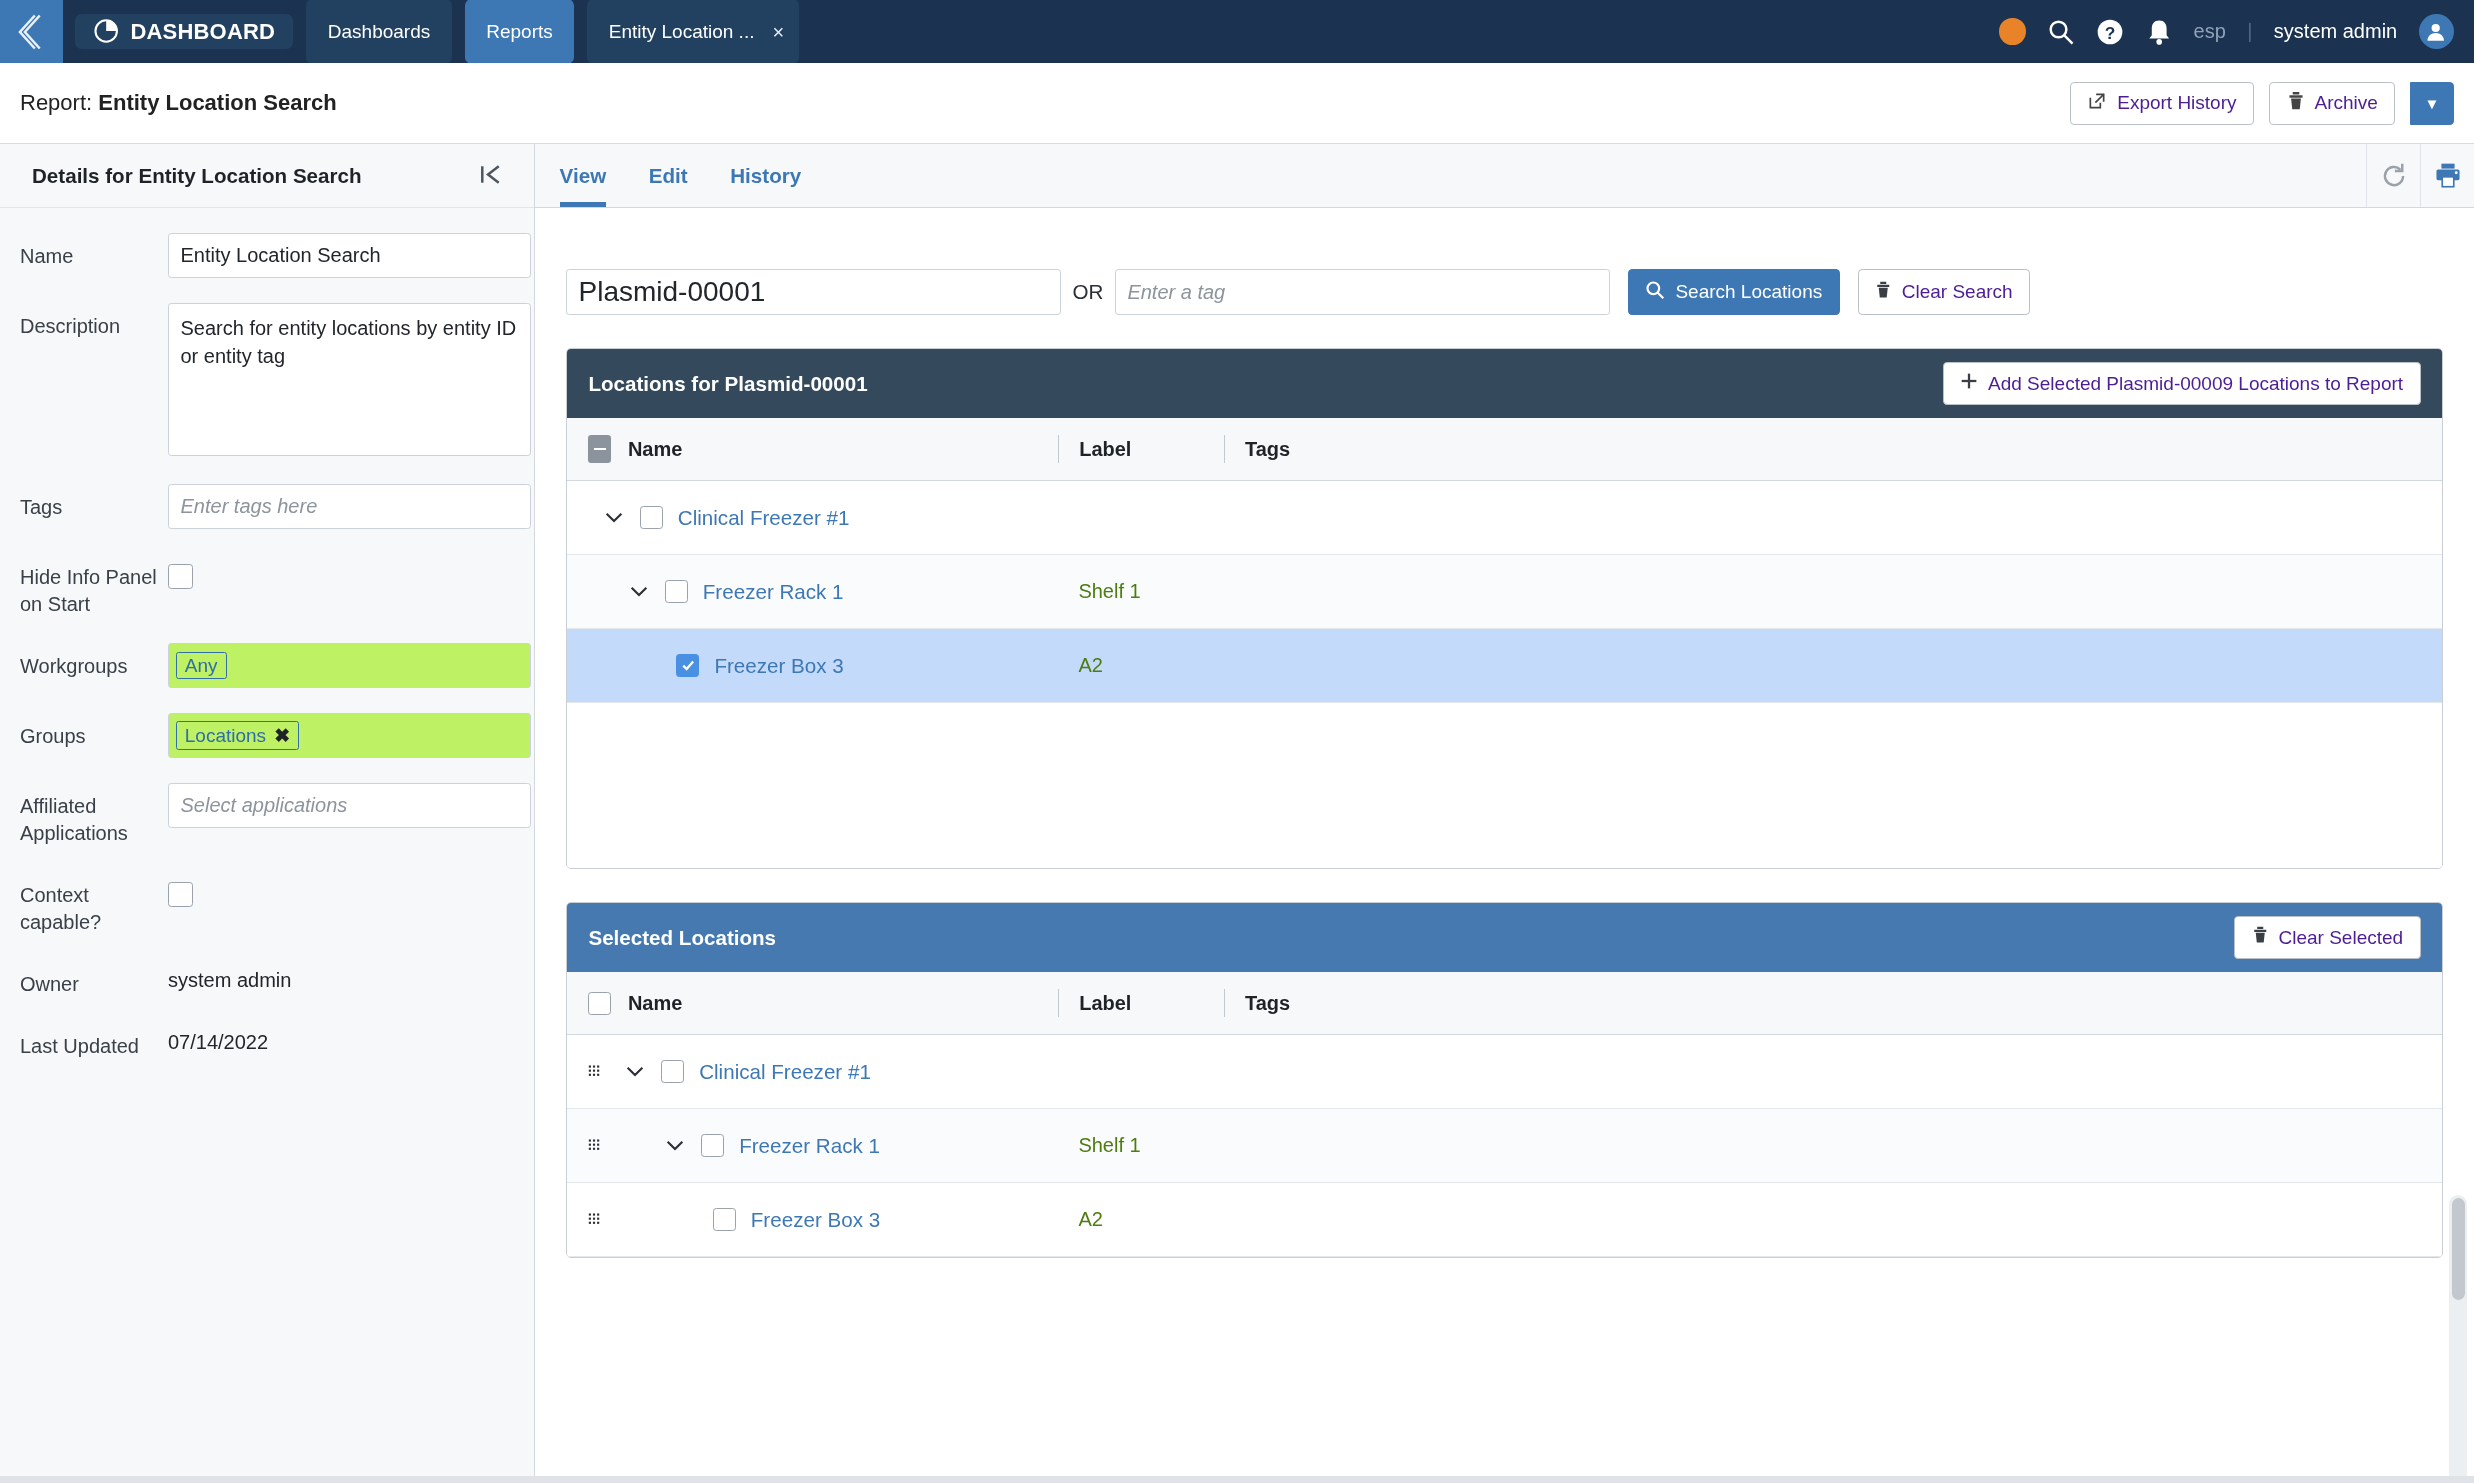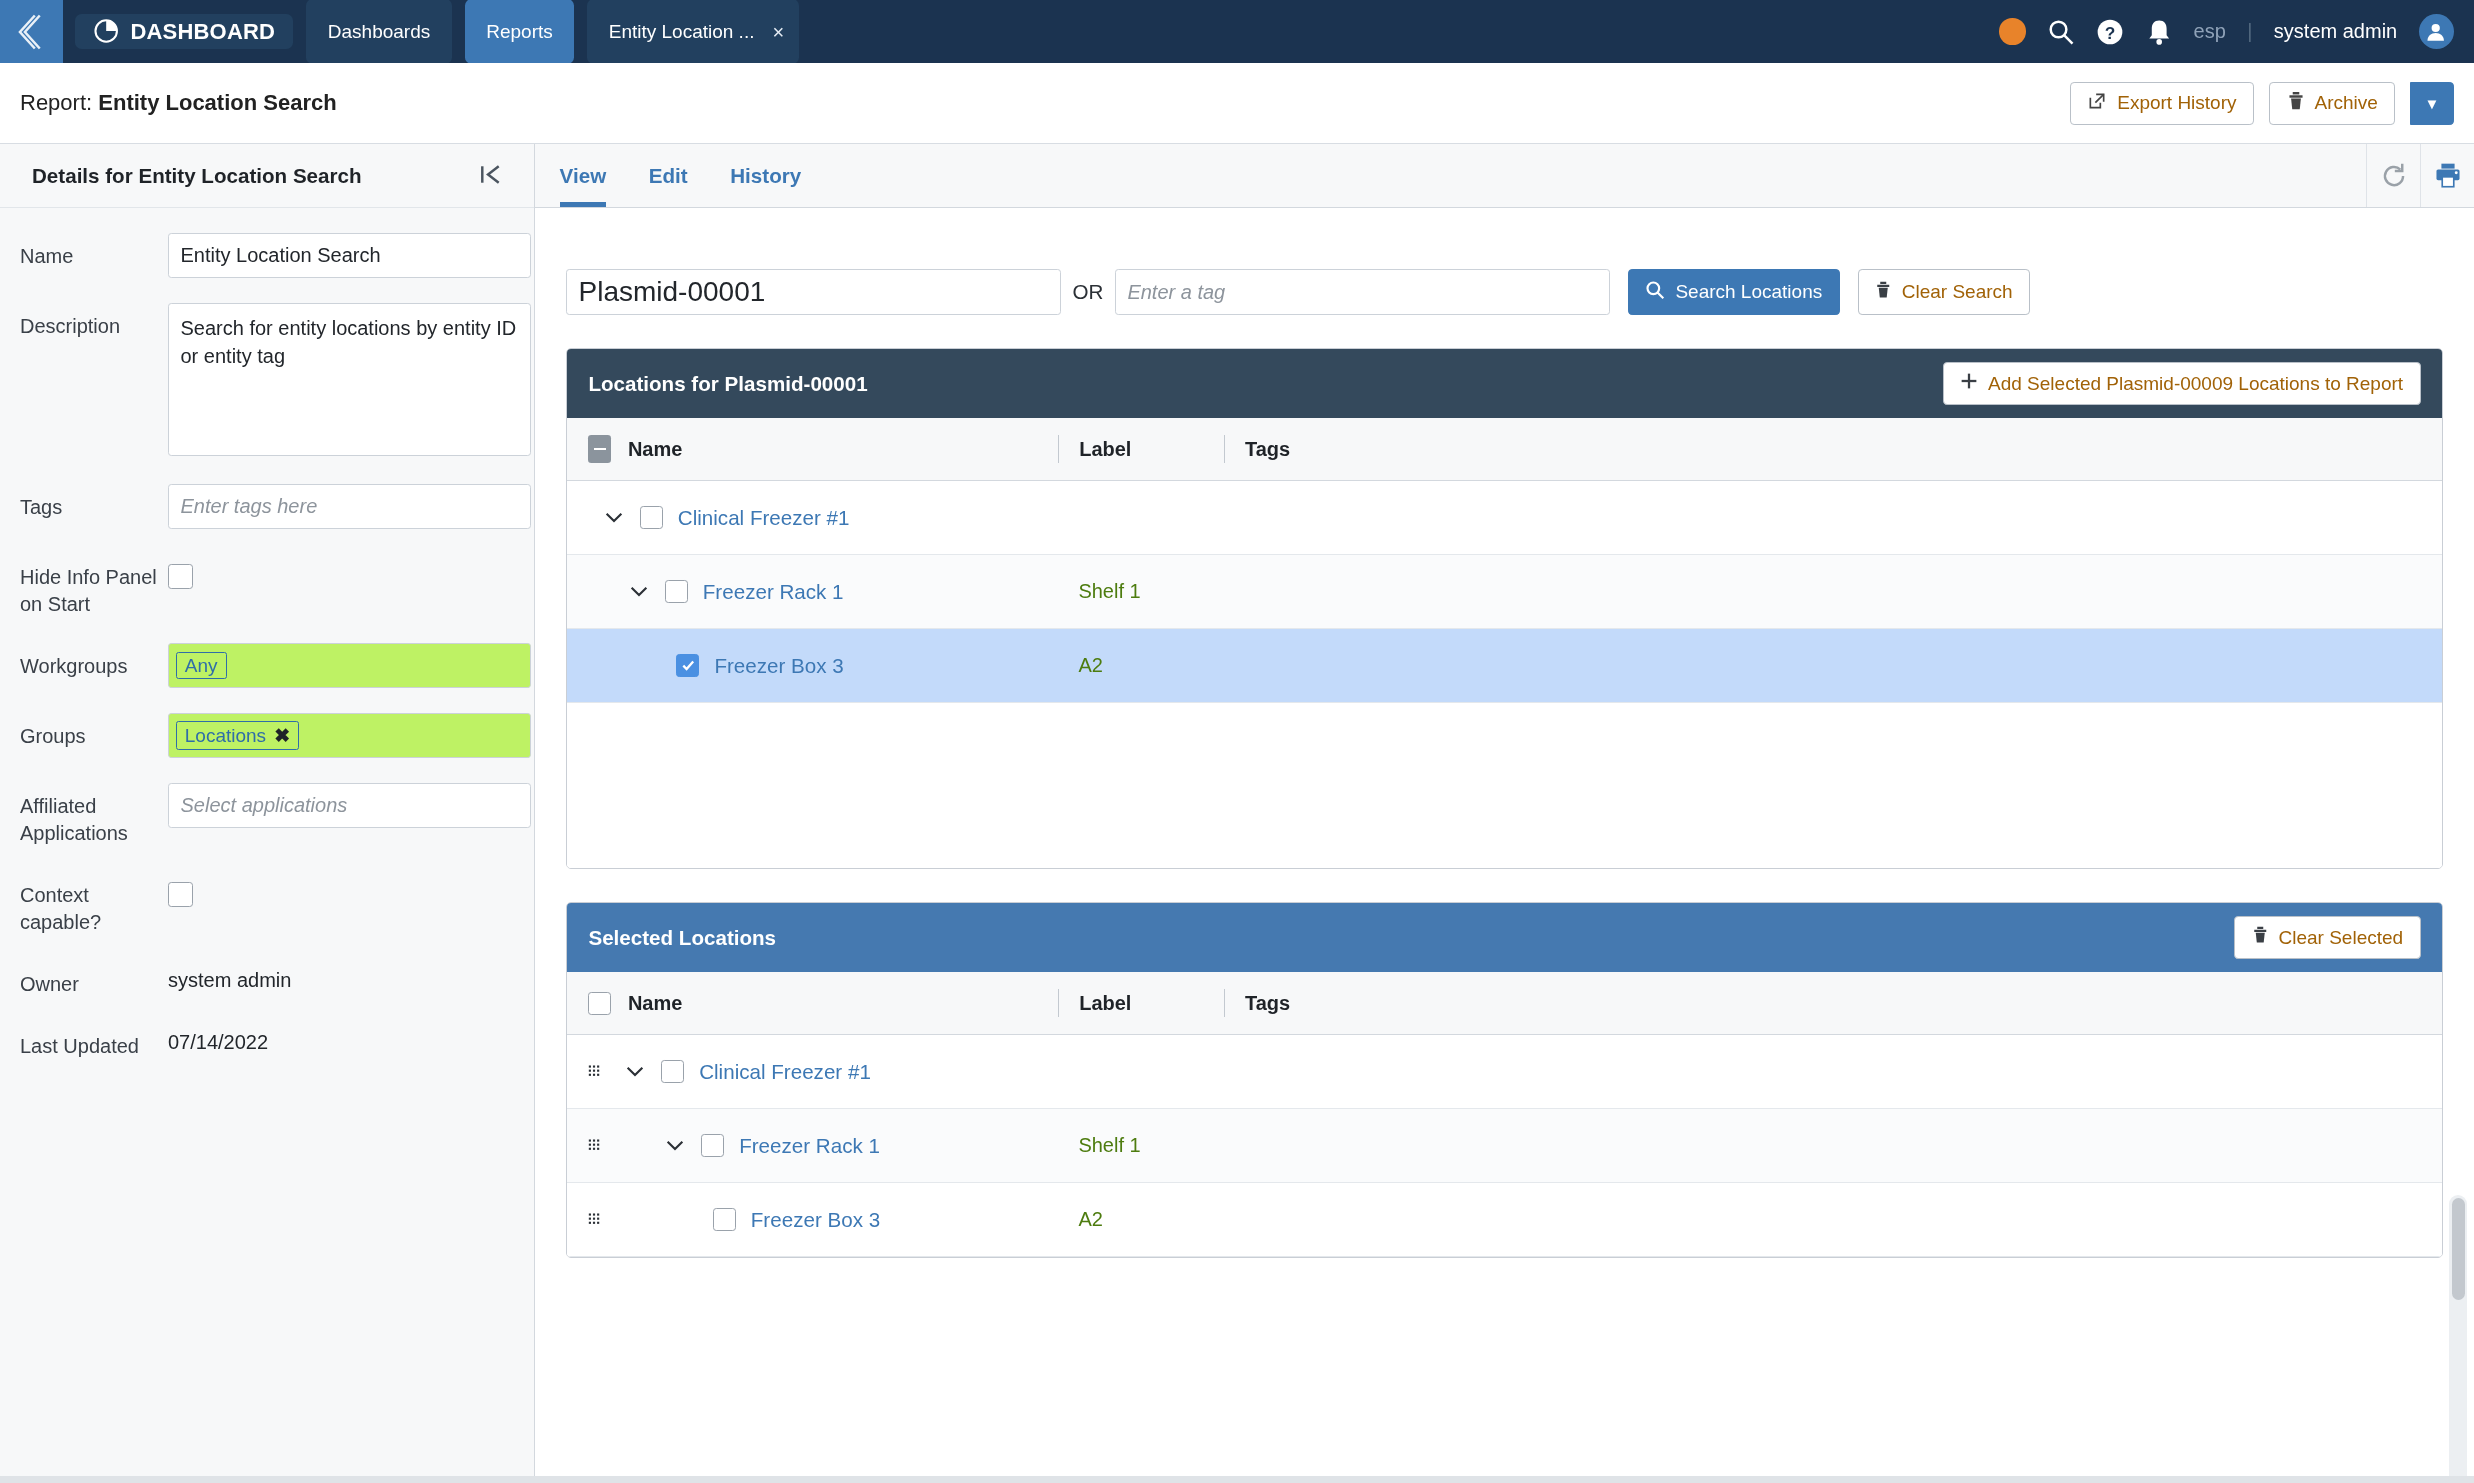--- a/index.html
+++ b/index.html
@@ -64,21 +64,21 @@
   }
   .report-title { margin-left: 20px; font-size: 22px; color: #222; }
   .report-title b { font-weight: bold; }
   .reportbar-actions {
     margin-left: auto; display: flex; align-items: center; gap: 15px;
     padding-right: 21.4px;
   }
   .btn {
     display: inline-flex; align-items: center; gap: 10px;
     height: 43px; padding: 0 16.5px; border-radius: 4.1px;
-    border: 0.8px solid #b9c0c8; background: #fff; color: #a16207;
+    border: 0.8px solid #b9c0c8; background: #fff; color: #4c1d95;
     font-size: 19px; cursor: pointer; white-space: nowrap;
   }
   .btn-primary {
     background: #3d78b4; border-color: #3d78b4; color: #fff;
   }
   .btn-split { display: flex; }
   .btn-split .main {
     border-radius: 4.1px 0 0 4.1px; border-right: 0.8px solid #2f6296;
     padding: 0 23px; font-weight: normal;
   }

